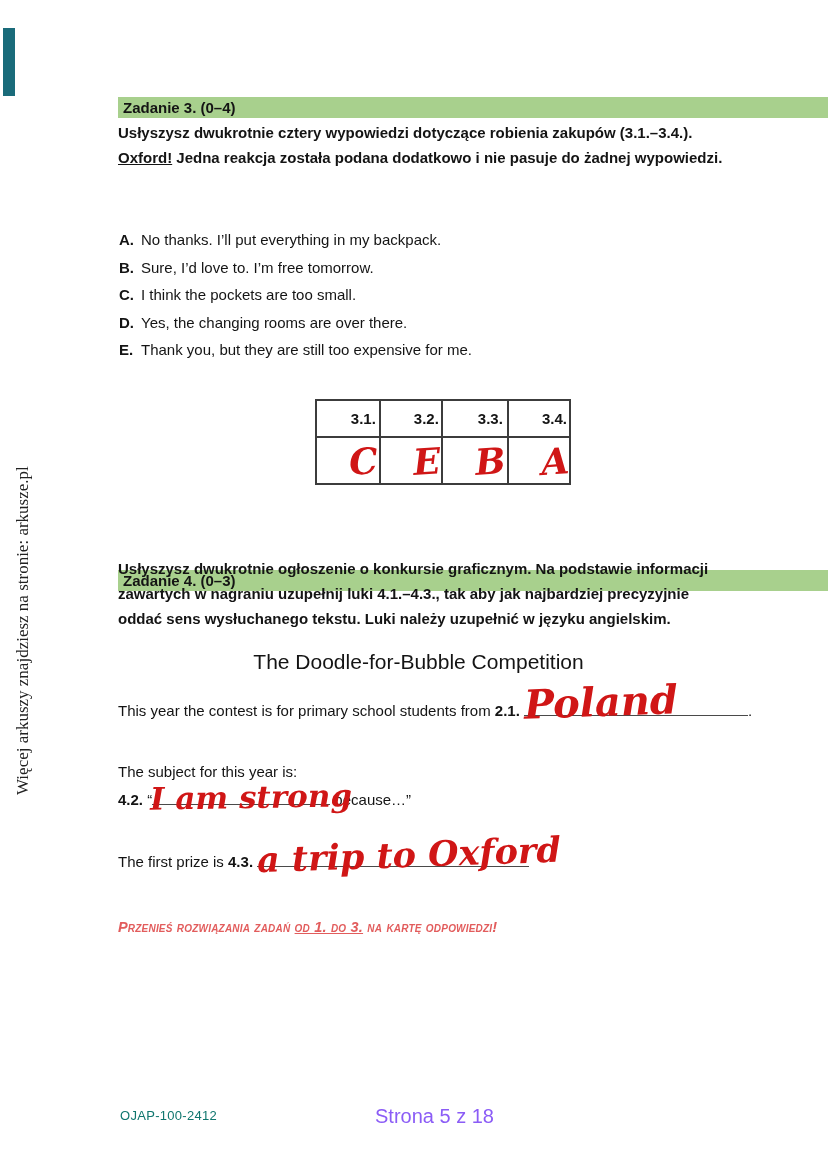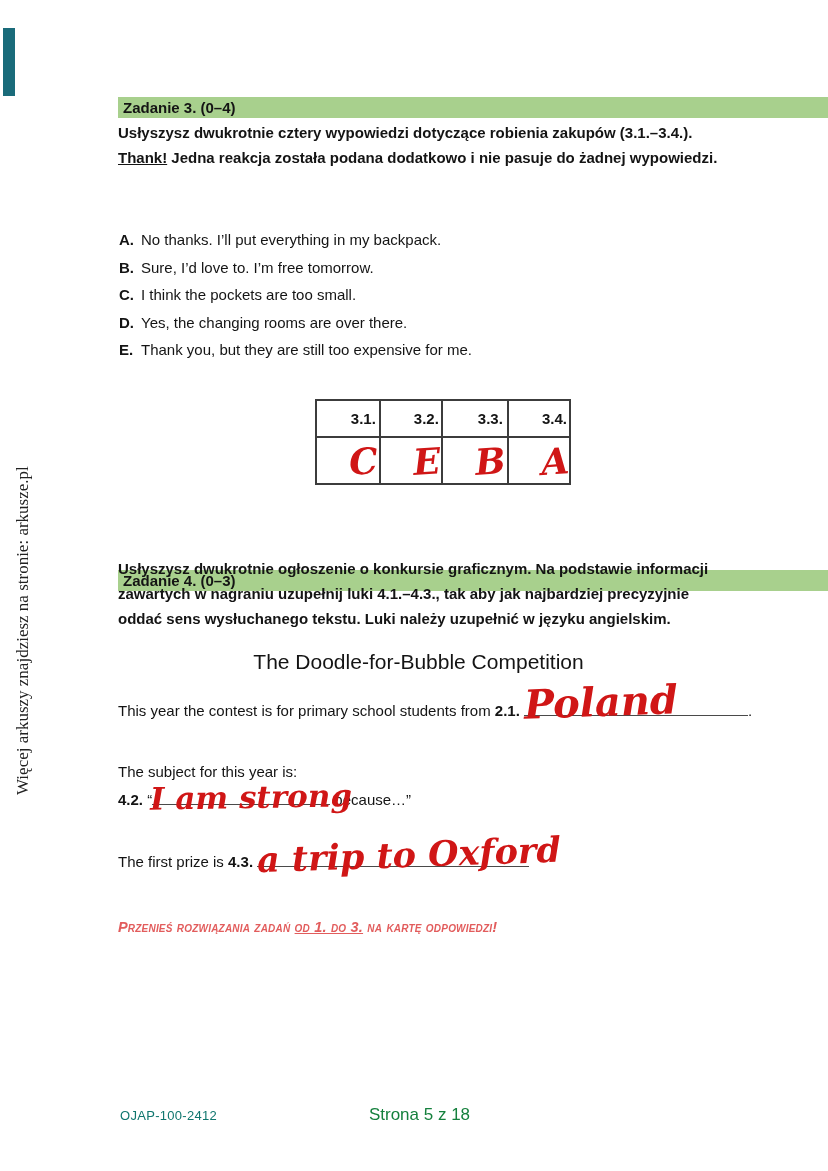--- a/index.html
+++ b/index.html
@@ -46,36 +46,36 @@
   .b41{width:224px;} .b42{width:178px;} .b43{width:272px;}
   .blank .handwrite{position:absolute;white-space:nowrap;z-index:3;}
   .a41{font-size:40px;left:0px;bottom:-7px;transform:rotate(-2deg);}
   .a42{font-size:31px;left:-2px;bottom:-9px;transform:rotate(-1deg);}
   .a43{font-size:35px;left:0px;bottom:-6px;transform:rotate(-2deg);}
   .notice{
     position:absolute;left:118px;top:919px;font-size:14.5px;color:#e25c5c;
     font-weight:bold;font-style:italic;font-variant:small-caps;letter-spacing:0.2px;text-align:right;
   }
   .footer-code{position:absolute;left:120px;top:1108px;font-size:13px;color:#0f766e;letter-spacing:0.3px;}
-  .footer-page{position:absolute;left:103px;top:1105px;width:633px;text-align:center;font-size:17px;color:#15803d;}
+  .footer-page{position:absolute;left:118px;top:1105px;width:633px;text-align:center;font-size:20px;color:#8b5cf6;}
 </style>
 </head>
 <body>
 
 <div class="page">
 
   <div class="corner-bar"></div>
 
   <div class="side-text">Więcej arkuszy znajdziesz na stronie: arkusze.pl</div>
 
   <div class="task-header hdr3">Zadanie 3. (0–4)</div>
 
   <div class="intro intro3">
     <div>Usłyszysz dwukrotnie cztery wypowiedzi dotyczące robienia zakupów (3.1.–3.4.).</div>
-    <div><span class="uline">Thank!</span><span> Jedna reakcja została podana dodatkowo i nie pasuje do żadnej wypowiedzi.</span></div>
+    <div><span class="uline">Oxford!</span><span> Jedna reakcja została podana dodatkowo i nie pasuje do żadnej wypowiedzi.</span></div>
   </div>
 
   <div class="options">
     <div class="opt-row">
       <span class="opt-label">A.</span>
       <span>No thanks. I’ll put everything in my backpack.</span>
     </div>
     <div class="opt-row">
       <span class="opt-label">B.</span>
       <span>Sure, I’d love to. I’m free tomorrow.</span>

